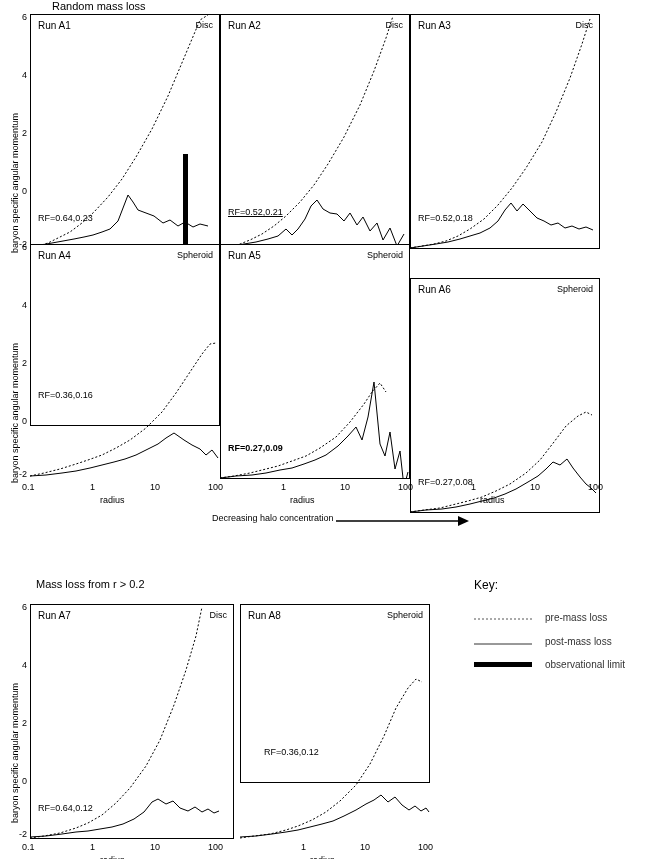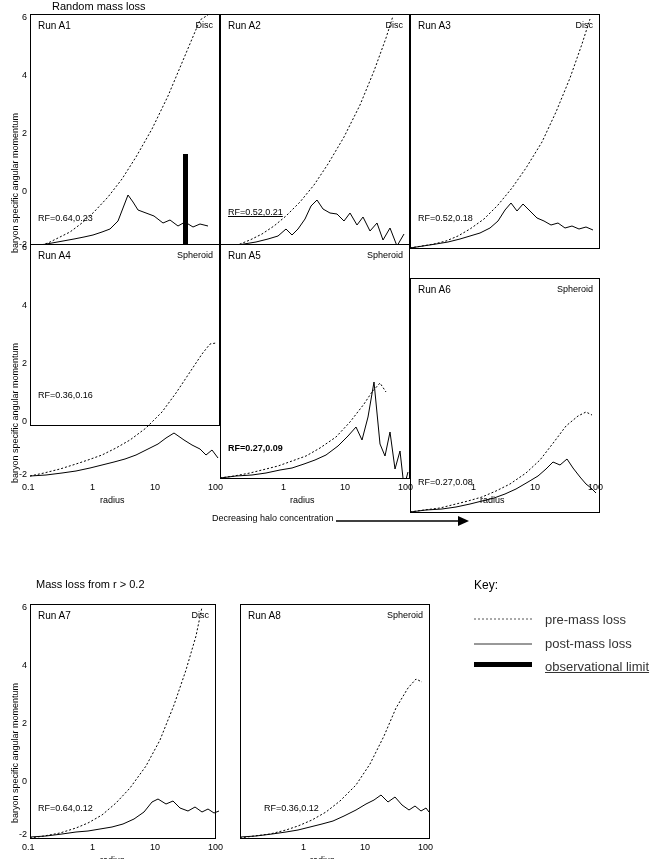--- a/index.html
+++ b/index.html
@@ -18,21 +18,21 @@
   .rf-label{position:absolute;font-size:9px;left:8px;bottom:8px;white-space:nowrap;}
 
   .ylab{position:absolute;font-size:9px;white-space:nowrap;transform-origin:0 0;transform:rotate(-90deg);}
   .xlab{position:absolute;font-size:9px;white-space:nowrap;}
   .ytick{position:absolute;font-size:9px;text-align:right;white-space:nowrap;}
   .xtick{position:absolute;font-size:9px;white-space:nowrap;}
 
   .arrow-note{position:absolute;font-size:9px;white-space:nowrap;}
 
   .key-title{position:absolute;font-size:12px;white-space:nowrap;}
-  .key-row{position:absolute;font-size:13px;white-space:nowrap;color:#333;}
+  .key-row{position:absolute;font-size:10px;white-space:nowrap;color:#333;}
   .key-sample{position:absolute;}
 </style>
 </head>
 <body>
 
 <div class="root">
 
   <div class="sec-title" style="left:36px;top:0px;padding-left:16px;">Random mass loss</div>
 
   <div class="ylab" style="left:10px;top:253px;">baryon specific angular momentum</div>
@@ -141,32 +141,32 @@
   <div class="sec-title" style="left:36px;top:578px;">Mass loss from r &gt; 0.2</div>
 
   <div class="ylab" style="left:10px;top:823px;">baryon specific angular momentum</div>
 
   <div class="ytick" style="left:5px;top:602px;width:22px;">6</div>
   <div class="ytick" style="left:5px;top:660px;width:22px;">4</div>
   <div class="ytick" style="left:5px;top:718px;width:22px;">2</div>
   <div class="ytick" style="left:5px;top:776px;width:22px;">0</div>
   <div class="ytick" style="left:2px;top:829px;width:25px;">-2</div>
 
-  <div class="panel" style="left:30px;top:604px;width:186px;height:235px;">
+  <div class="panel" style="left:30px;top:604px;width:204px;height:235px;">
     <div class="frame"></div>
     <svg class="plot-svg" width="190" height="235" viewBox="0 0 190 235">
       <polyline fill="none" stroke="#000" stroke-width="1" stroke-dasharray="2,2" points="0,234 14,232 30,229 46,224 58,219 72,211 86,199 100,184 116,162 130,136 144,101 156,66 166,32 172,3"></polyline>
       <polyline fill="none" stroke="#000" stroke-width="1" points="0,233 16,232 32,230 46,228 58,227 70,225 82,223 93,220 104,215 114,208 122,198 128,195 136,200 143,197 150,204 158,207 165,203 172,208 178,205 184,209 189,207"></polyline>
     </svg>
     <div class="run-label">Run A7</div>
     <div class="type-label">Disc</div>
     <div class="rf-label" style="bottom:26px;">RF=0.64,0.12</div>
   </div>
 
-  <div class="panel" style="left:240px;top:604px;width:190px;height:235px;">
+  <div class="panel" style="left:240px;top:604px;width:190px;height:179px;">
     <div class="frame"></div>
     <svg class="plot-svg" width="190" height="235" viewBox="0 0 190 235">
       <polyline fill="none" stroke="#000" stroke-width="1" stroke-dasharray="2,2" points="0,234 14,232 30,230 46,226 58,222 72,216 86,208 100,197 116,181 130,160 144,132 156,104 168,84 176,75 182,78"></polyline>
       <polyline fill="none" stroke="#000" stroke-width="1" points="0,233 16,232 32,230 46,228 58,226 70,223 82,220 93,217 104,212 116,206 126,200 134,196 141,191 148,198 155,193 162,201 169,206 175,202 181,207 186,204 189,208"></polyline>
     </svg>
     <div class="run-label">Run A8</div>
     <div class="type-label">Spheroid</div>
     <div class="rf-label" style="bottom:26px;padding-left:16px;">RF=0.36,0.12</div>
   </div>
 
@@ -189,15 +189,15 @@
   <div class="key-row" style="left:545px;top:612px;">pre-mass loss</div>
 
   <svg class="key-sample" style="left:474px;top:641px;" width="60" height="6">
     <line x1="0" y1="3" x2="58" y2="3" stroke="#333" stroke-width="1"></line>
   </svg>
   <div class="key-row" style="left:545px;top:636px;">post-mass loss</div>
 
   <svg class="key-sample" style="left:474px;top:661px;" width="60" height="8">
     <rect x="0" y="1" width="58" height="5" fill="#000"></rect>
   </svg>
-  <div class="key-row" style="left:545px;top:659px;text-decoration:underline;">observational limit</div>
+  <div class="key-row" style="left:545px;top:659px;">observational limit</div>
 
 </div>
 
 </body></html>

